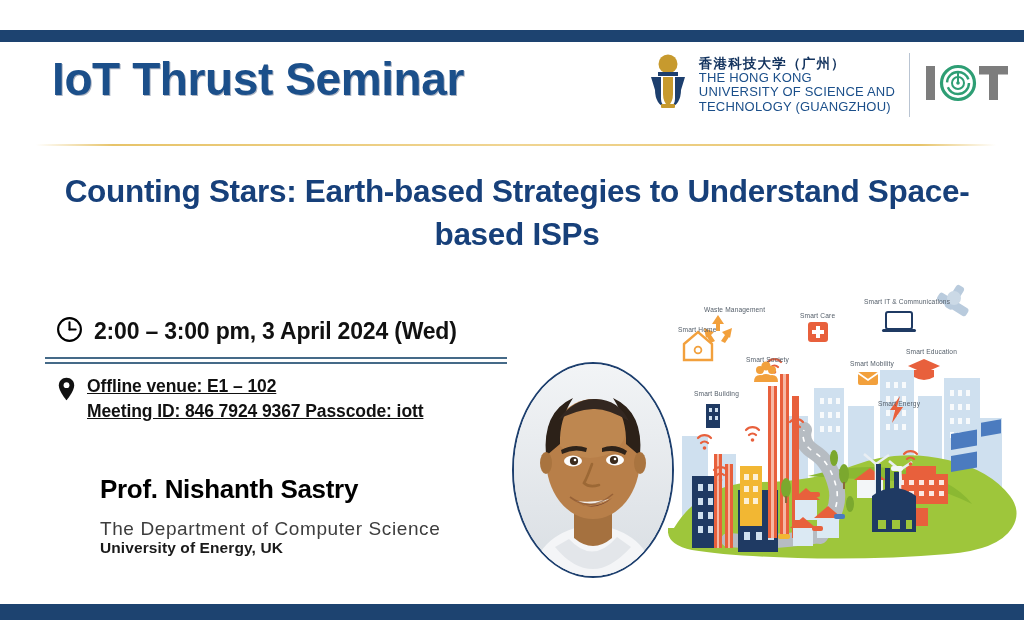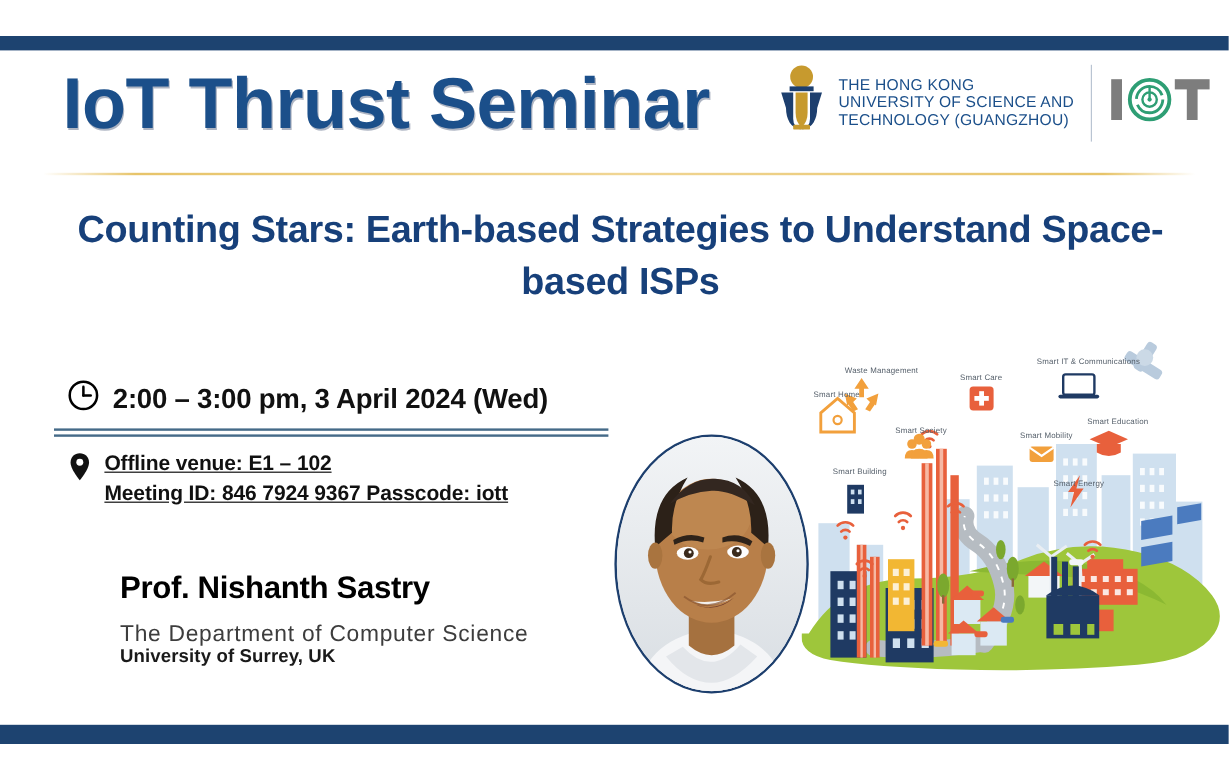--- a/index.html
+++ b/index.html
@@ -13,21 +13,21 @@
   .poster{position:absolute;inset:0;background:#fff;}
 
   
   .bar-top{position:absolute;left:0;top:30px;width:1024px;height:12px;background:#1d4370;}
   .bar-bottom{position:absolute;left:0;top:604px;width:1024px;height:16px;background:#1d4370;}
 
   
   .header{position:absolute;left:0;top:42px;width:1024px;height:102px;}
   .seminar-title{
     position:absolute;left:52px;top:10px;
-    font-size:60px;font-weight:bold;color:#1b4f8a;
+    font-size:46px;font-weight:bold;color:#1b4f8a;
     letter-spacing:-0.4px;
     text-shadow:1px 1px 0 rgba(20,40,80,.35);
     white-space:nowrap;
   }
   .logos{position:absolute;right:14px;top:10px;display:flex;align-items:center;gap:0;}
   .hkust{display:flex;align-items:center;gap:9px;}
   .hkust-text{line-height:1.12;}
   .hkust-cn{font-size:13.5px;font-weight:bold;color:#13335e;letter-spacing:1.2px;white-space:nowrap;}
   .hkust-en{font-size:13px;color:#1b4f8a;letter-spacing:.2px;white-space:nowrap;}
   .logo-divider{width:1px;height:64px;background:#b9c4d2;margin:0 14px;}
@@ -92,20 +92,21 @@
           <svg width="44" height="62" viewBox="0 0 44 62">
             <circle cx="22" cy="12" r="9.5" fill="#c79a2e"></circle>
             <rect x="12" y="20" width="20" height="4" fill="#1d3f6e"></rect>
             <path d="M5 25 h10 v22 q0 7 7 9 q-7 -1 -10 -6 q-3 -5 -3 -12 z" fill="#1d3f6e"></path>
             <path d="M39 25 h-10 v22 q0 7 -7 9 q7 -1 10 -6 q3 -5 3 -12 z" fill="#1d3f6e"></path>
             <path d="M17 25 h10 v17 q0 8 -5 12 q-5 -4 -5 -12 z" fill="#c79a2e"></path>
             <rect x="15" y="52" width="14" height="4" rx="1" fill="#c79a2e"></rect>
           </svg>
         </span>
         <span class="hkust-text">
+          <div class="hkust-cn">香港科技大学（广州）</div>
           <div class="hkust-en">THE HONG KONG</div>
           <div class="hkust-en">UNIVERSITY OF SCIENCE AND</div>
           <div class="hkust-en">TECHNOLOGY (GUANGZHOU)</div>
         </span>
       </div>
 
       <div class="logo-divider"></div>
 
       <div class="iot-logo">
         <span>
@@ -157,21 +158,21 @@
     <span class="venue-lines">
       <div>Offline venue: E1 – 102</div>
       <div>Meeting ID: 846 7924 9367 Passcode: iott</div>
     </span>
   </div>
 
   <div class="speaker">
     <div class="speaker-name">Prof. Nishanth Sastry</div>
   </div>
   <div class="speaker-dept">The Department of Computer Science</div>
-  <div class="speaker-univ">University of Surrey, UK</div>
+  <div class="speaker-univ">University of Energy, UK</div>
 
   <div class="portrait">
     <svg viewBox="0 0 158 212" preserveAspectRatio="xMidYMid slice">
       <defs>
         <linearGradient id="bgp" x1="0" y1="0" x2="0" y2="1">
           <stop offset="0" stop-color="#f2f4f6"></stop>
             <stop offset="1" stop-color="#d9dee3"></stop>
         </linearGradient>
       </defs>
       <rect width="158" height="212" fill="url(#bgp)"></rect>

